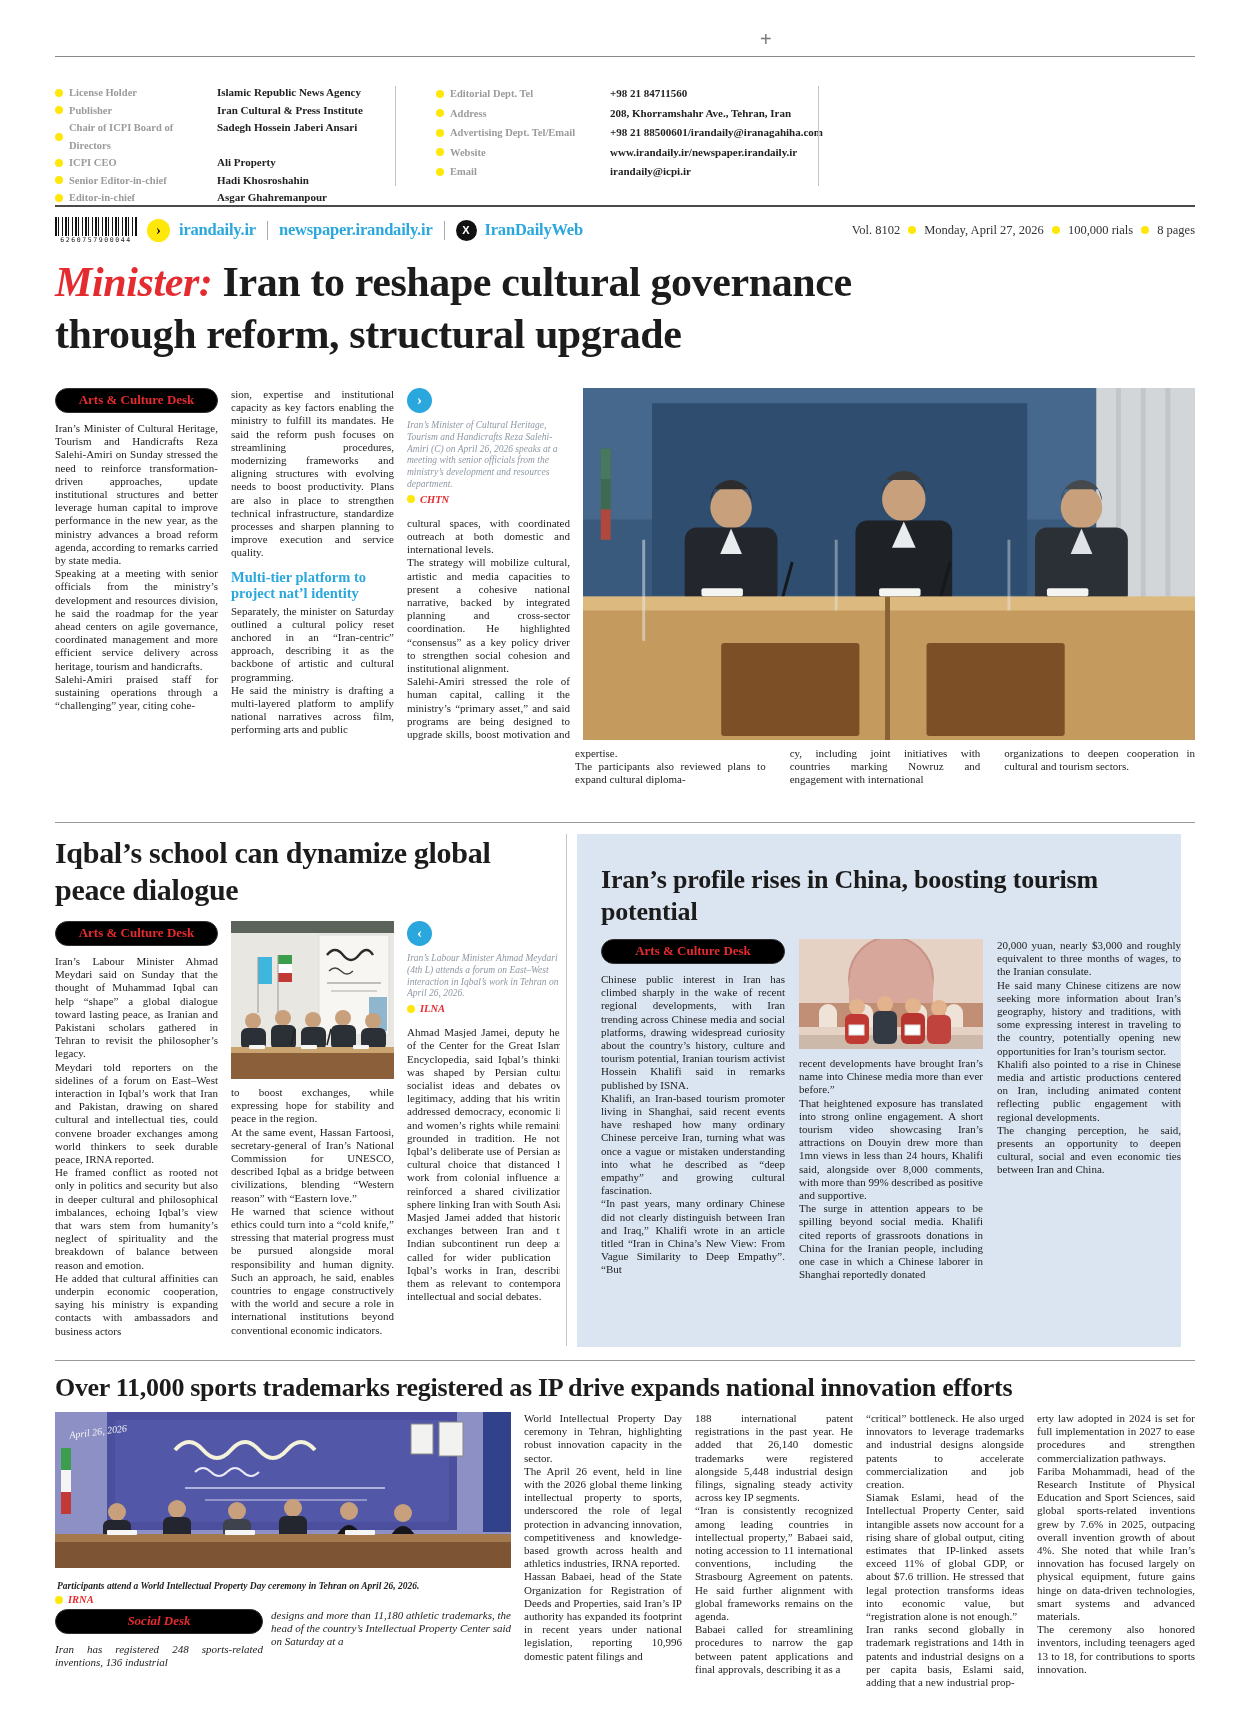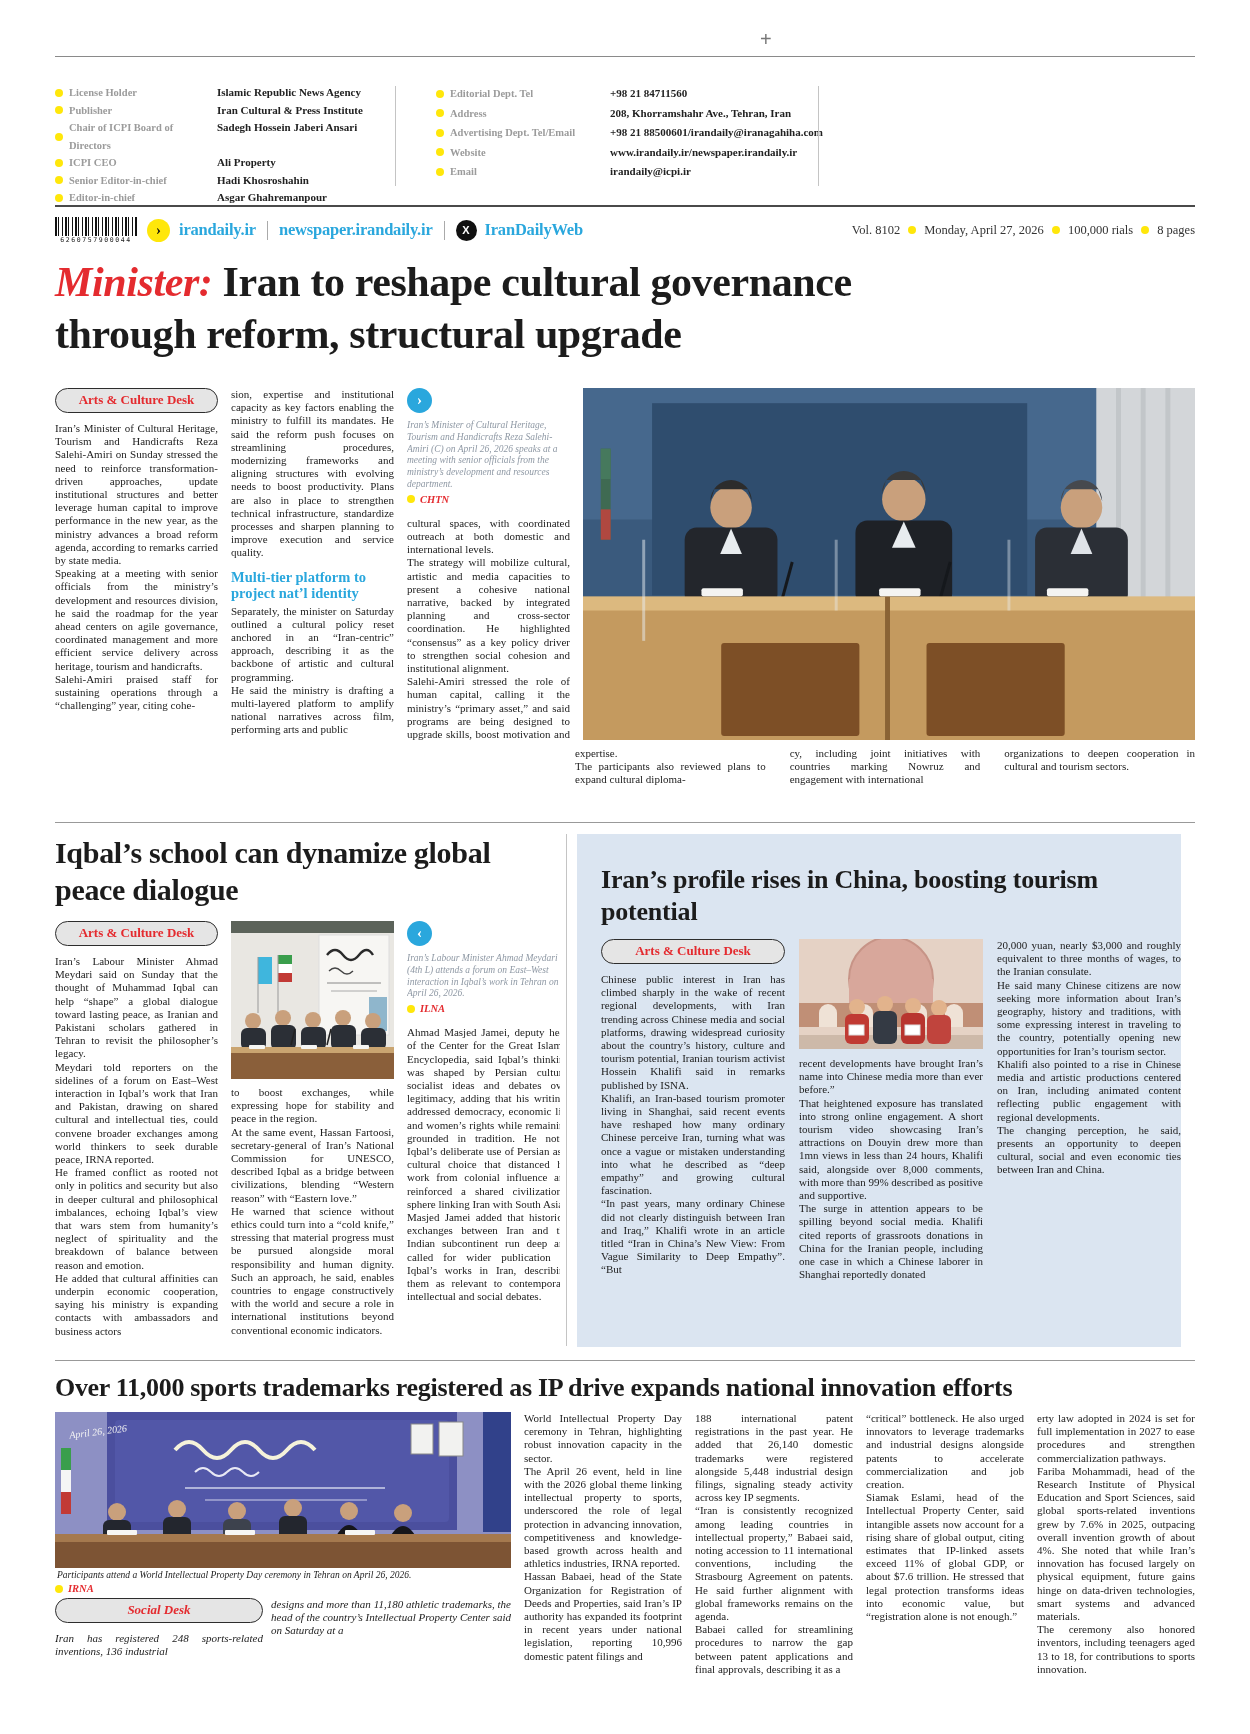--- a/index.html
+++ b/index.html
@@ -43,21 +43,21 @@
          font-weight:bold; font-size:11px; display:flex; align-items:center; justify-content:center; margin-right:8px;}
   .issue{margin-left:auto; font-size:12.5px; color:#333; display:flex; align-items:center; gap:8px; white-space:nowrap;}
   .dot{width:8px; height:8px; border-radius:50%; background:var(--accent-yellow); display:inline-block;}
 
   
   .lead-title{top:256px; left:55px; width:1140px; font-size:42px; line-height:52px; font-weight:bold; letter-spacing:-0.4px;}
   .kicker{color:var(--accent-red); font-style:italic;}
 
   
   .para{font-size:11px; line-height:13.2px; text-align:justify;}
-  .badge{display:block; border:1.3px solid #2d2d2d; border-radius:15px; background:#e5e5e5; text-align:center;
+  .badge{display:block; border:1.3px solid #2d2d2d; border-radius:15px; background:#000000; text-align:center;
          color:var(--accent-red); font-weight:bold; font-size:13px; padding:3px 4px 4px; margin-bottom:9px;}
   .subhead{color:var(--accent-cyan); font-weight:bold; font-size:14.5px; line-height:16.5px; margin:9px 0 3px;}
   .capicon{width:25px; height:25px; border-radius:50%; background:var(--accent-cyan); color:#fff; font-weight:bold;
            display:flex; align-items:center; justify-content:center; font-size:15px; margin-bottom:7px;}
   .caption{font-style:italic; color:var(--caption); font-size:9.5px; line-height:11.8px;}
   .srcrow{display:flex; align-items:center; gap:5px; margin:3px 0 12px;}
   .srcrow .dot{width:8px; height:8px;}
   .srcname{color:var(--accent-red); font-style:italic; font-weight:bold; font-size:10.5px;}
 
   .lead-row{top:388px; left:55px; width:1140px; height:352px; display:flex; gap:13px;}
@@ -88,21 +88,21 @@
   .cphoto svg{width:100%; height:100%; display:block;}
 
   
   .sports{top:1372px; left:55px; width:1140px; height:350px; overflow:hidden;}
   .sports h2{font-size:26px; line-height:32px; font-weight:bold; letter-spacing:-0.3px; margin-bottom:8px;}
   .sports-row{display:flex; gap:13px;}
   .sphoto-block{width:456px; flex:none;}
   .sphoto{position:relative; width:456px; height:156px;}
   .sphoto svg{width:100%; height:100%; display:block;}
   .photo-overlay{position:absolute; top:14px; left:14px; color:#f3f3f3; font-style:italic; font-size:10px; transform:rotate(-7deg);}
-  .scap{font-style:italic; color:#222; font-size:9.5px; line-height:12px; padding:1px 2px 0;}
+  .scap{font-style:italic; color:#222; font-size:9.5px; line-height:12px; padding:12px 2px 0;font-weight:bold;}
   .minirow{display:flex; gap:8px; margin-top:4px;font-style:italic;}
   .minicolA{width:208px; flex:none;}
   .minicolB{flex:1;}
   .scol{width:158px; flex:none; overflow:hidden;}
 </style>
 </head>
 <body>
 
 <div class="page">
 
@@ -480,20 +480,21 @@
           <p class="para">Hassan Babaei, head of the State Organization for Registration of Deeds and Properties, said Iran’s IP authority has expanded its footprint in recent years under national legislation, reporting 10,996 domestic patent filings and</p>
         </div>
       <div class="scol">
           <p class="para">188 international patent registrations in the past year. He added that 26,140 domestic trademarks were registered alongside 5,448 industrial design filings, signaling steady activity across key IP segments.</p>
           <p class="para">“Iran is consistently recognized among leading countries in intellectual property,” Babaei said, noting accession to 11 international conventions, including the Strasbourg Agreement on patents. He said further alignment with global frameworks remains on the agenda.</p>
           <p class="para">Babaei called for streamlining procedures to narrow the gap between patent applications and final approvals, describing it as a</p>
         </div>
       <div class="scol">
           <p class="para">“critical” bottleneck. He also urged innovators to leverage trademarks and industrial designs alongside patents to accelerate commercialization and job creation.</p>
           <p class="para">Siamak Eslami, head of the Intellectual Property Center, said intangible assets now account for a rising share of global output, citing estimates that IP-linked assets exceed 11% of global GDP, or about $7.6 trillion. He stressed that legal protection transforms ideas into economic value, but “registration alone is not enough.”</p>
+          <p class="para">Iran ranks second globally in trademark registrations and 14th in patents and industrial designs on a per capita basis, Eslami said, adding that a new industrial prop-</p>
         </div>
       <div class="scol">
           <p class="para">erty law adopted in 2024 is set for full implementation in 2027 to ease procedures and strengthen commercialization pathways.</p>
           <p class="para">Fariba Mohammadi, head of the Research Institute of Physical Education and Sport Sciences, said global sports-related inventions grew by 7.6% in 2025, outpacing overall invention growth of about 4%. She noted that while Iran’s innovation has focused largely on physical equipment, future gains hinge on data-driven technologies, smart systems and advanced materials.</p>
           <p class="para">The ceremony also honored inventors, including teenagers aged 13 to 18, for contributions to sports innovation.</p>
         </div>
     </div>
   </section>
 
 </div>

